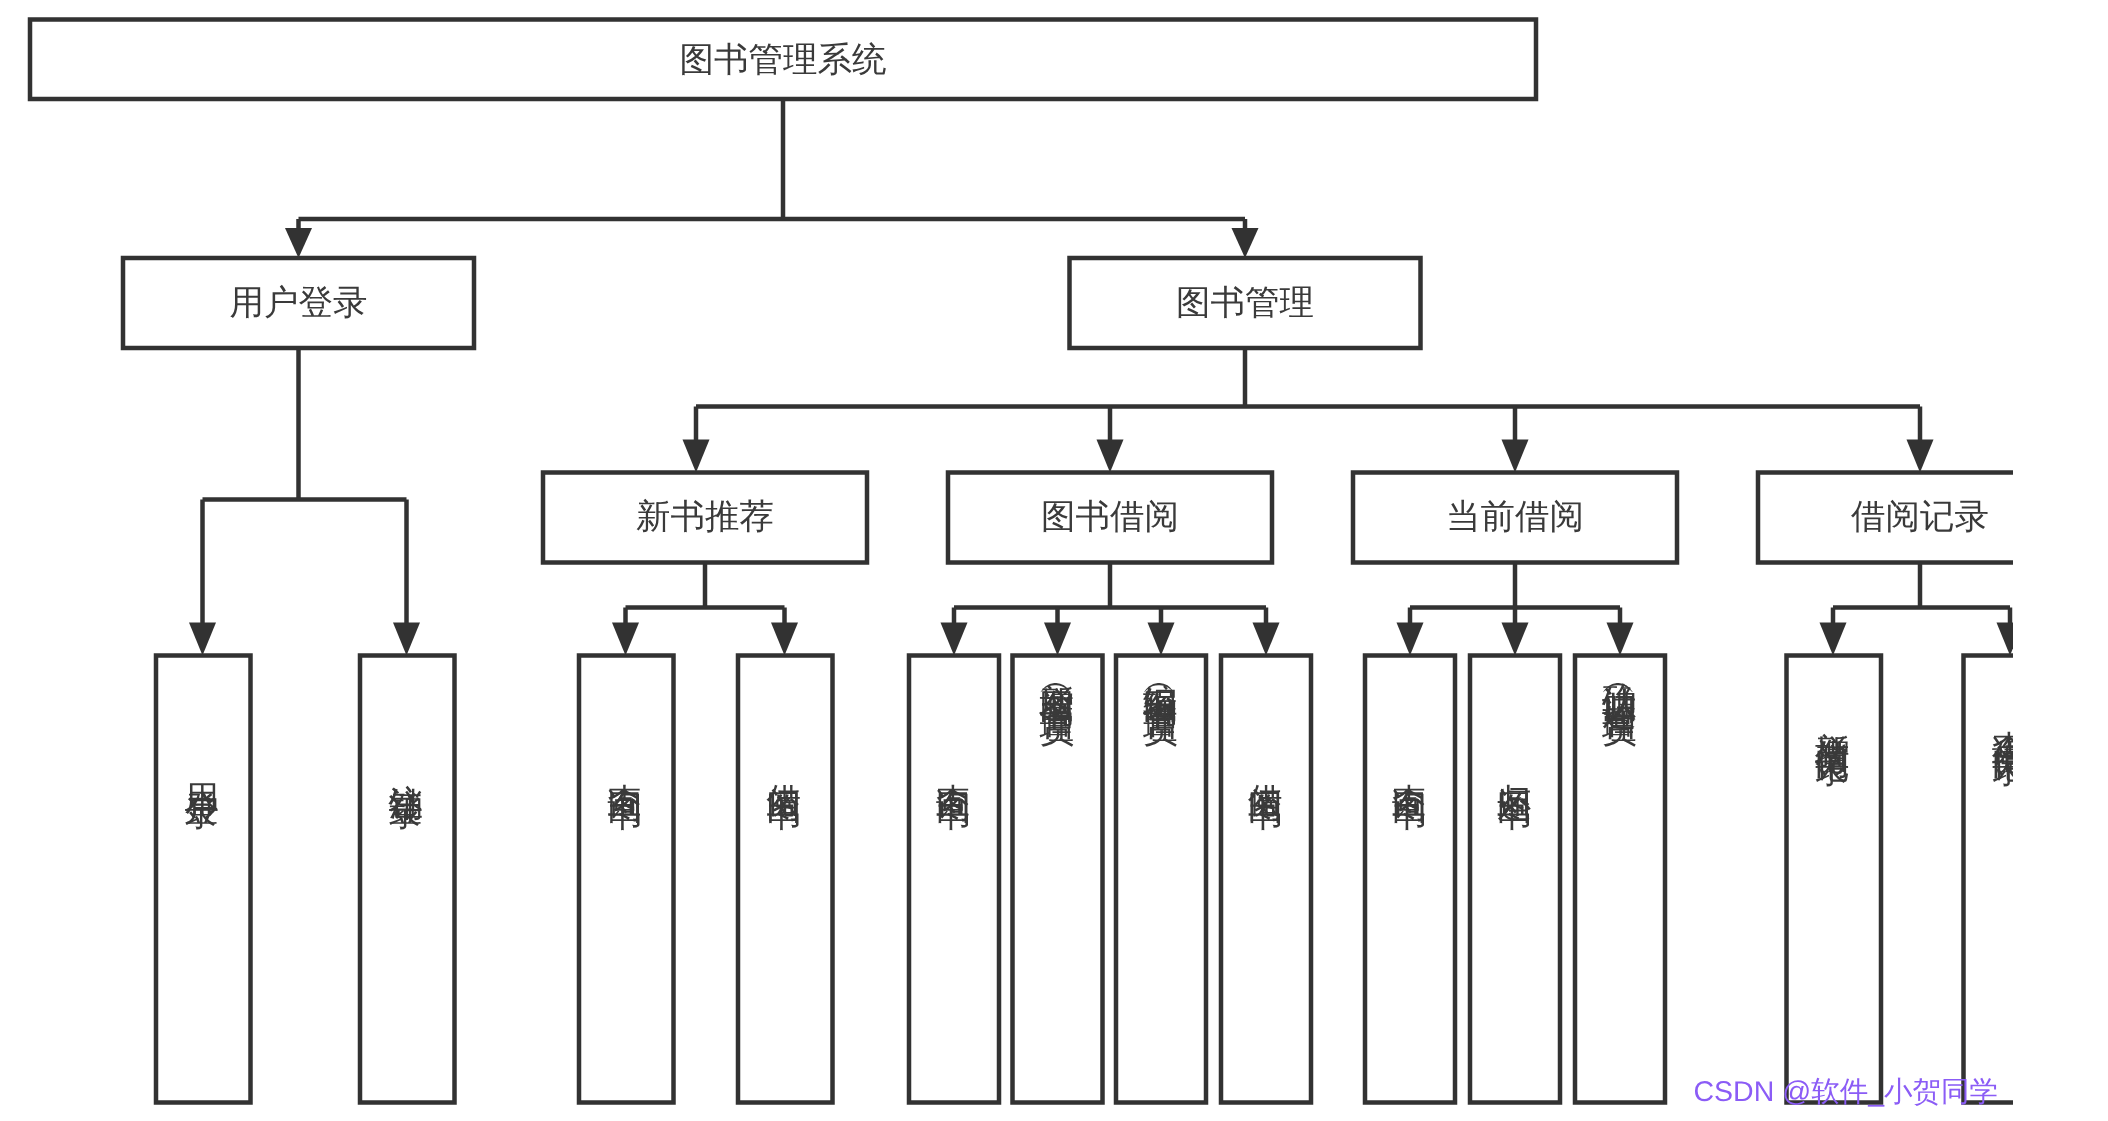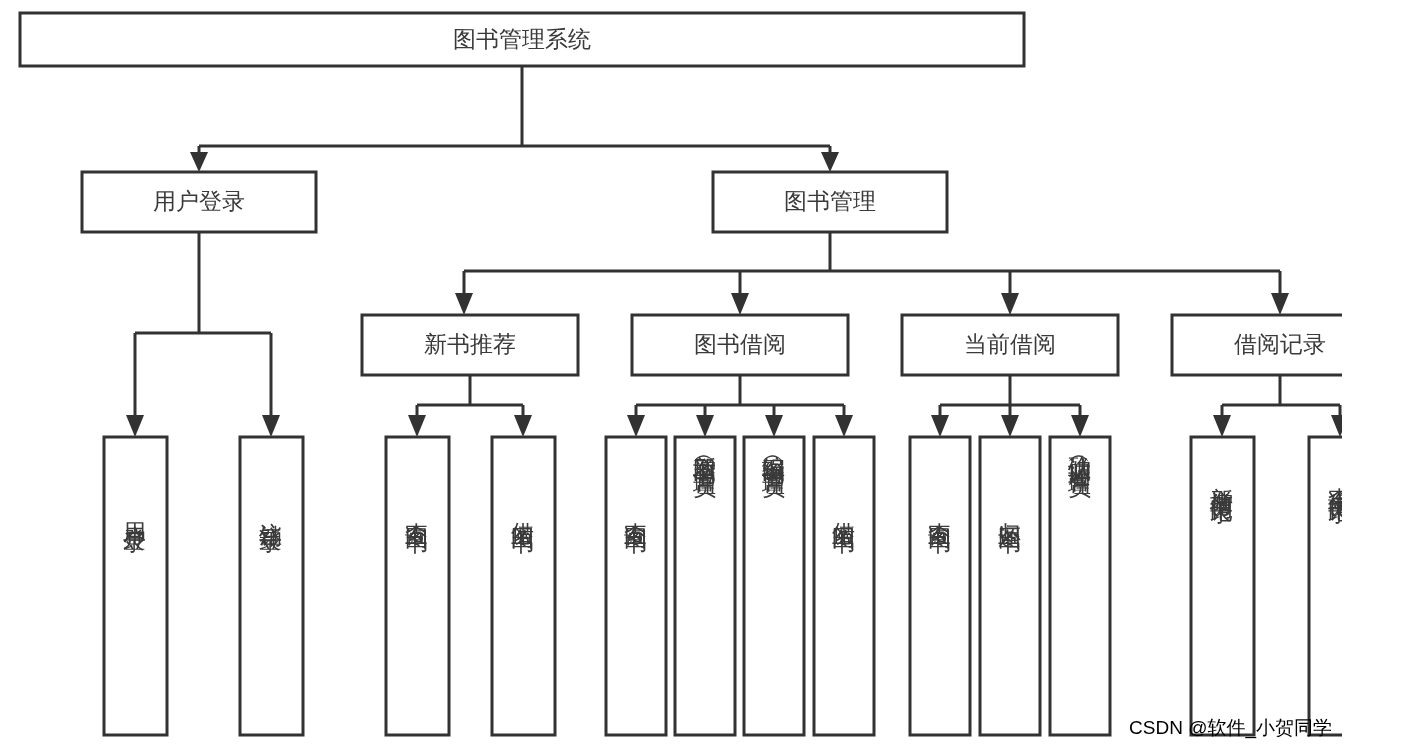--- a/index.html
+++ b/index.html
@@ -53,21 +53,21 @@
     stroke-linecap: butt;
   }
   .arrow-head {
     fill: #323232;
     stroke: none;
   }
   .watermark {
     position: absolute;
     right: 10px;
     bottom: 6px;
-    color: #000000;
+    color: #8b5cf6;
     font-size: 19px;
     font-family: "Liberation Sans", "DejaVu Sans", sans-serif;
     white-space: nowrap;
     user-select: none;
   }
 </style>
 </head>
 <body>
 
 <div id="diagram-root">

